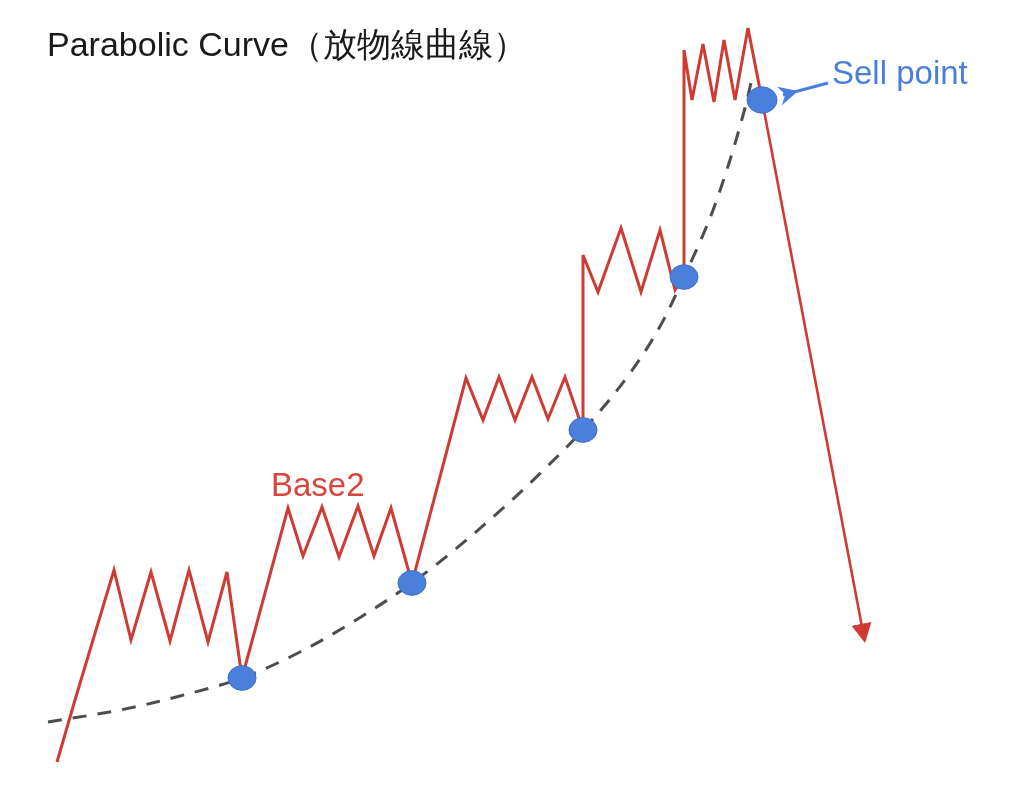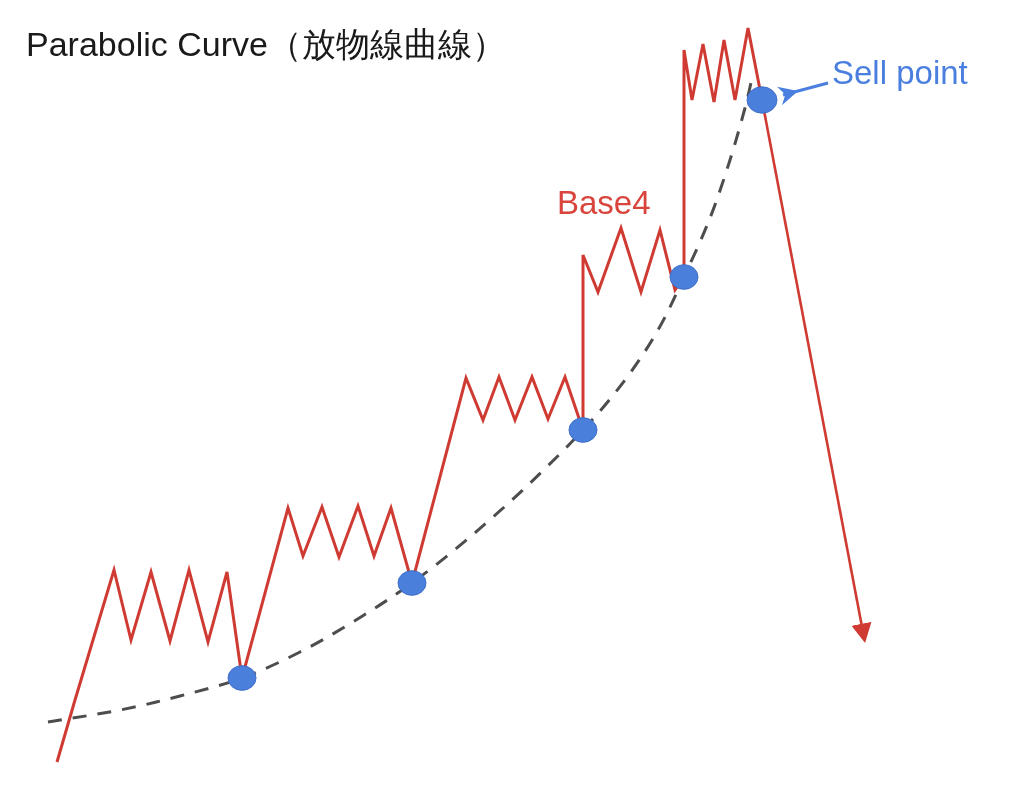--- a/index.html
+++ b/index.html
@@ -84,19 +84,19 @@
         <ellipse cx="242" cy="678" rx="14" ry="12.32" fill="#4a7fdb" stroke="#3f6fc9" stroke-width="1"></ellipse>
         <ellipse cx="412" cy="583" rx="14" ry="12.32" fill="#4a7fdb" stroke="#3f6fc9" stroke-width="1"></ellipse>
         <ellipse cx="583" cy="430" rx="14" ry="12.32" fill="#4a7fdb" stroke="#3f6fc9" stroke-width="1"></ellipse>
         <ellipse cx="684" cy="277" rx="14" ry="12.32" fill="#4a7fdb" stroke="#3f6fc9" stroke-width="1"></ellipse>
         <ellipse cx="762" cy="100" rx="15" ry="13.2" fill="#4a7fdb" stroke="#3f6fc9" stroke-width="1"></ellipse>
       </g>
 
     <path id="sell-arrow" fill="none" marker-end="url(#blueArrow)" d="M828 83 L783 95" stroke="#4a7fe0" stroke-width="3"></path>
   </svg>
 
-  <div class="chart-title" style="color: rgb(26, 26, 26);">Parabolic Curve（放物線曲線）</div>
+  <div class="chart-title" style="color: rgb(26, 26, 26); margin-left: 21px;">Parabolic Curve（放物線曲線）</div>
 
-  <div class="base-label" id="base-label-3" style="left: 557px; top: 184px;">Base4</div>
+  <div class="base-label" id="base-label-1" style="left: 271px; top: 466px;">Base2</div>
 
   <div class="sell-label" id="sell-label" style="left: 832px; top: 54px;">Sell point</div>
 
 </div>
 
 </body></html>

